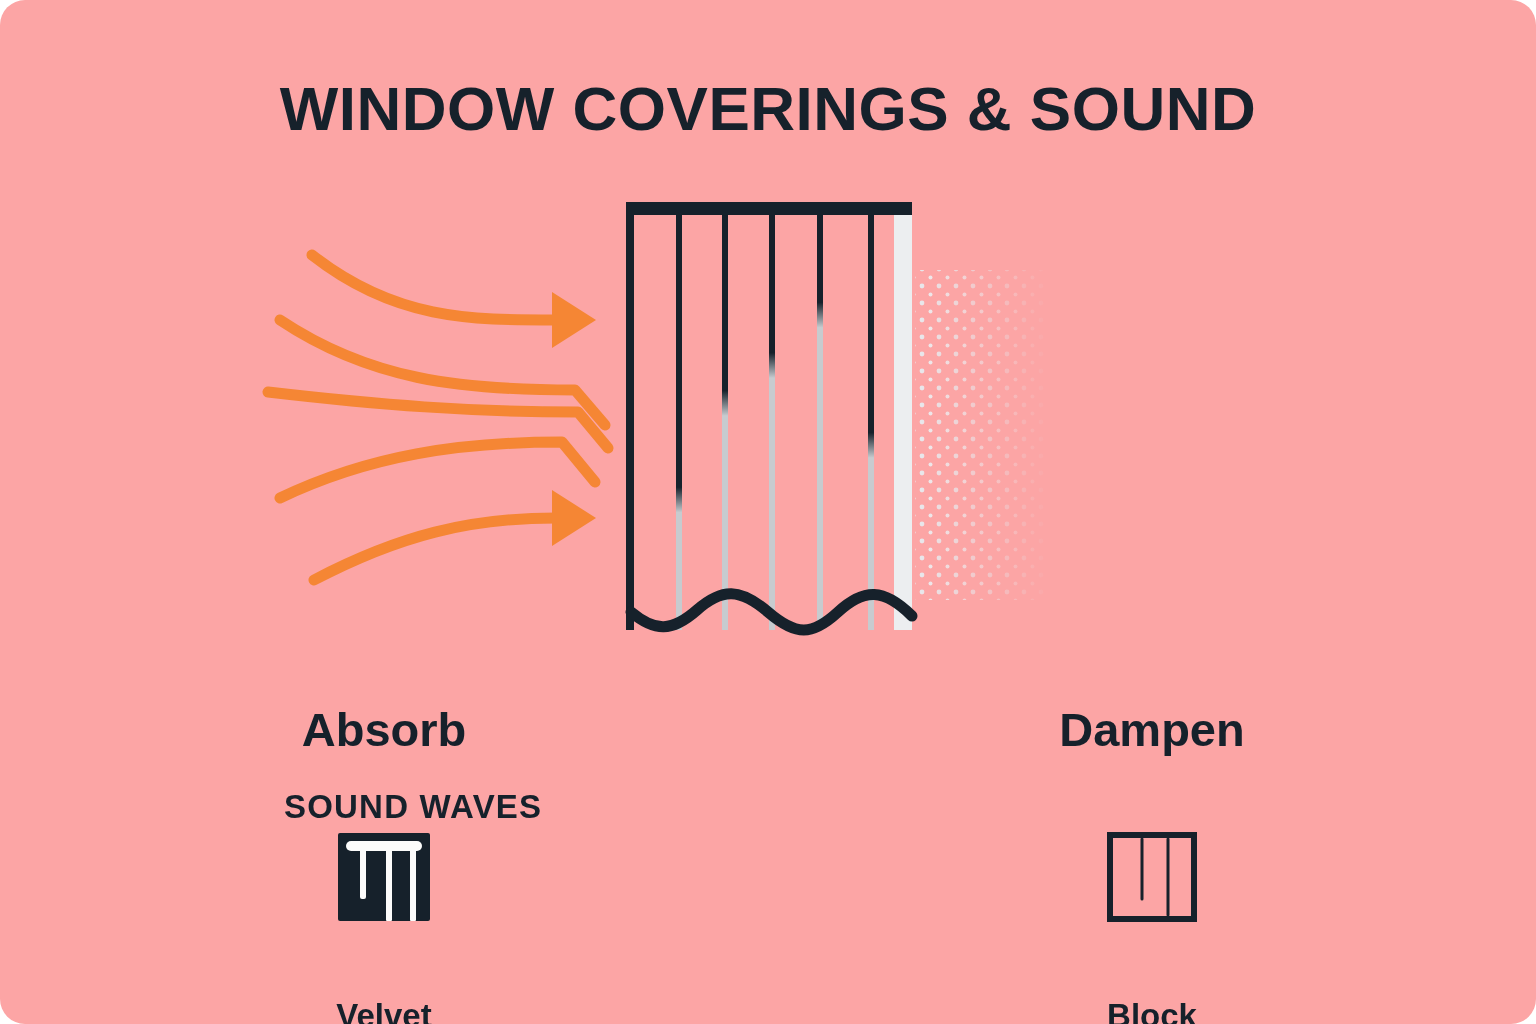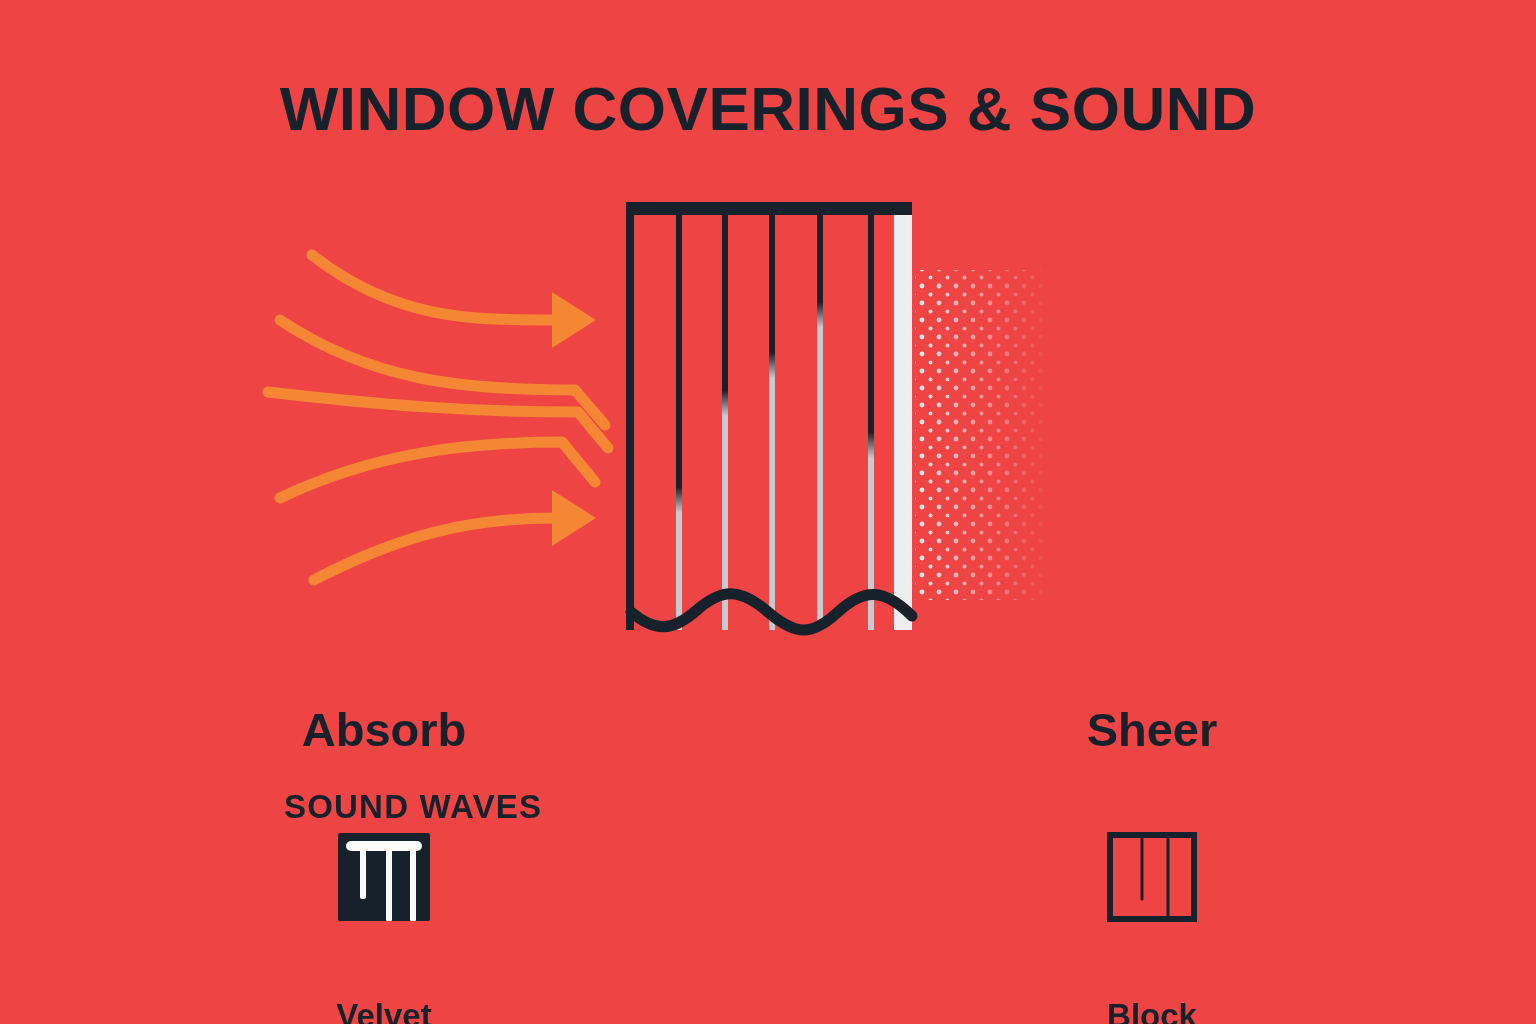--- a/index.html
+++ b/index.html
@@ -5,24 +5,25 @@
 <style>
   html, body {
     margin: 0;
     padding: 0;
     background: #ffffff;
   }
   #stage {
     position: relative;
     width: 1536px;
     height: 1024px;
-    background: #ef4444;
+    background: #fca5a5;
     overflow: hidden;
     font-family: "Liberation Sans", "DejaVu Sans", sans-serif;
     color: #16212b;
+    border-radius: 25px;
   }
 
   
   #title {
     position: absolute;
     left: 0;
     top: 78px;
     width: 1536px;
     text-align: center;
     font-size: 62px;
@@ -224,21 +225,21 @@
       <div class="rating">
         <span class="rating-box filled"></span>
         <span class="rating-box filled"></span>
         <span class="rating-box filled"></span>
         <span class="rating-box filled"></span>
       </div>
     </div>
 
 
     <div class="col">
-      <div class="col-title">Sheer</div>
+      <div class="col-title">Dampen</div>
       <div class="col-icon">
         <svg width="96" height="96" viewBox="0 0 96 96" xmlns="http://www.w3.org/2000/svg">
           <rect x="6" y="6" width="84" height="84" fill="none" stroke="#16212b" stroke-width="6"></rect>
           <line x1="38" y1="10" x2="38" y2="70" stroke="#16212b" stroke-width="3" stroke-linecap="round"></line>
           <line x1="64" y1="10" x2="64" y2="86" stroke="#16212b" stroke-width="3" stroke-linecap="round"></line>
         </svg>
       </div>
       <div class="col-material">Block</div>
       <div class="rating">
         <span class="rating-box unfilled"></span>

